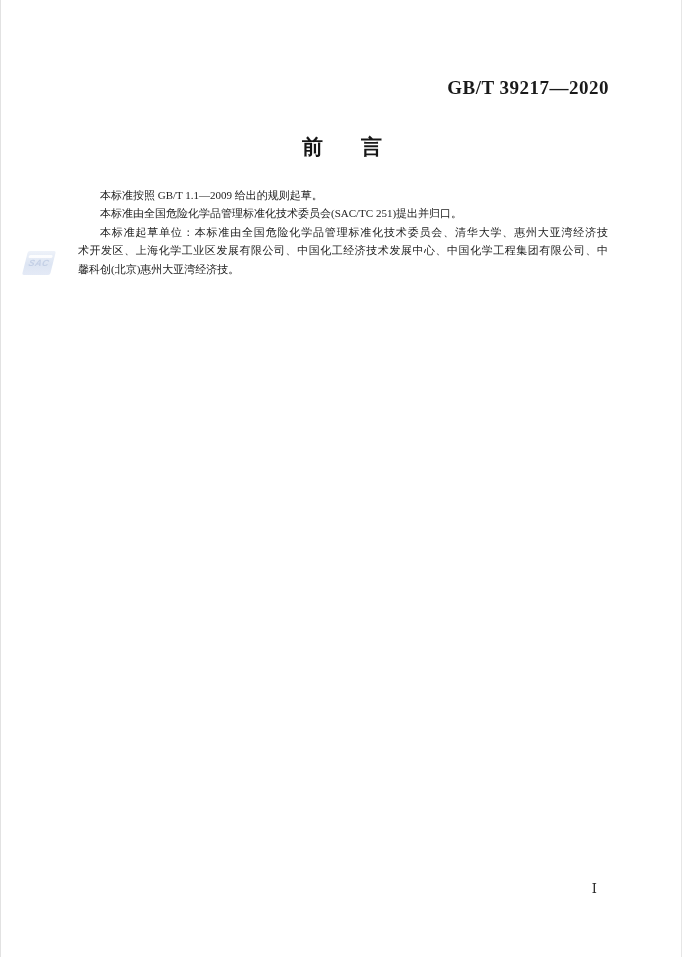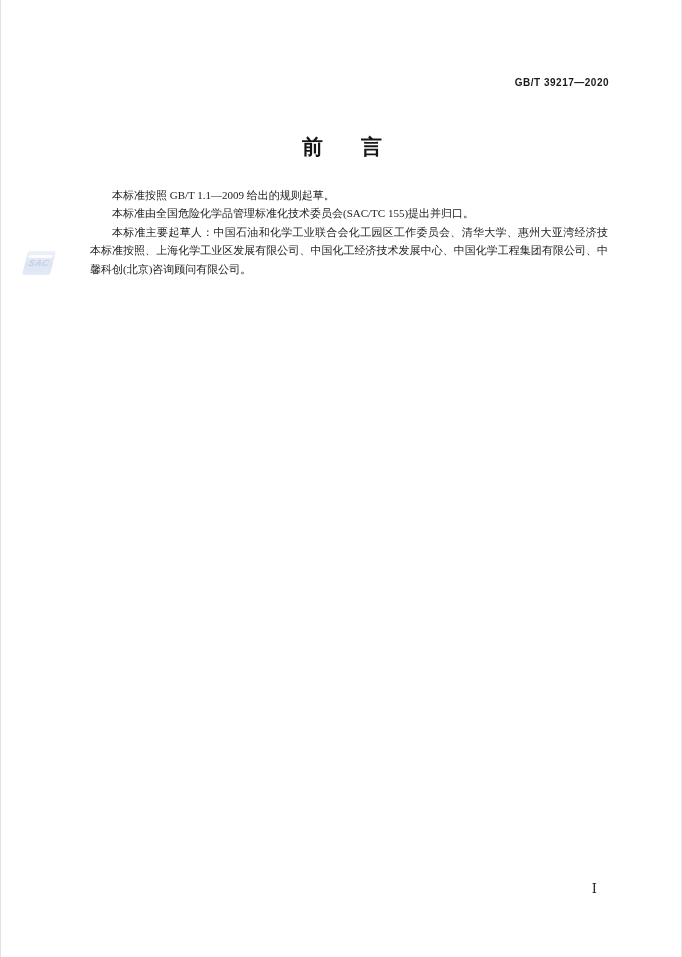--- a/index.html
+++ b/index.html
@@ -16,25 +16,25 @@
     border-right: 1px solid #e6e6e6;
     box-sizing: border-box;
     overflow: hidden;
     font-family: "Liberation Serif", "DejaVu Serif", serif;
     color: #1c1c1c;
   }
   .header-code {
     position: absolute;
     top: 77px;
     right: 72px;
-    font-size: 10px;
+    font-size: 19px;
     font-weight: bold;
     letter-spacing: 0.5px;
     color: #1a1a1a;
-    font-family: Liberation Sans, sans-serif;
+    font-family: Liberation Serif, serif;
   }
   .foreword-title {
     position: absolute;
     top: 133px;
     left: 0;
     width: 682px;
     display: flex;
     justify-content: center;
     gap: 38px;
     font-size: 21px;
@@ -46,21 +46,20 @@
     top: 186px;
     left: 77px;
     width: 530px;
     font-size: 11px;
     line-height: 18.4px;
     color: #222222;
   }
   .line {
     text-align: left;
     white-space: normal;
-    margin-left: 12px;
   }
   .line.indent {
     text-indent: 2em;
   }
   .line.full {
     text-align: justify;
     text-align-last: justify;
   }
   .watermark {
     position: absolute;
@@ -112,21 +111,21 @@
     <span>前</span>
     <span>言</span>
   </div>
 
   <div class="watermark">
     <span>SAC</span>
   </div>
 
   <div class="body-block">
     <div class="line indent">本标准按照 GB/T 1.1—2009 给出的规则起草。</div>
-    <div class="line indent">本标准由全国危险化学品管理标准化技术委员会(SAC/TC 155)提出并归口。</div>
-    <div class="line indent full">本标准主要起草人：中国石油和化学工业联合会化工园区工作委员会、清华大学、惠州大亚湾经济技</div>
-    <div class="line full">本标准按照、上海化学工业区发展有限公司、中国化工经济技术发展中心、中国化学工程集团有限公司、中</div>
-    <div class="line">馨科创(北京)咨询顾问有限公司。</div>
+    <div class="line indent">本标准由全国危险化学品管理标准化技术委员会(SAC/TC 251)提出并归口。</div>
+    <div class="line indent full">本标准起草单位：本标准由全国危险化学品管理标准化技术委员会、清华大学、惠州大亚湾经济技</div>
+    <div class="line full">术开发区、上海化学工业区发展有限公司、中国化工经济技术发展中心、中国化学工程集团有限公司、中</div>
+    <div class="line">馨科创(北京)惠州大亚湾经济技。</div>
   </div>
 
   <div class="page-number">Ⅰ</div>
 
 </div>
 
 </body></html>

